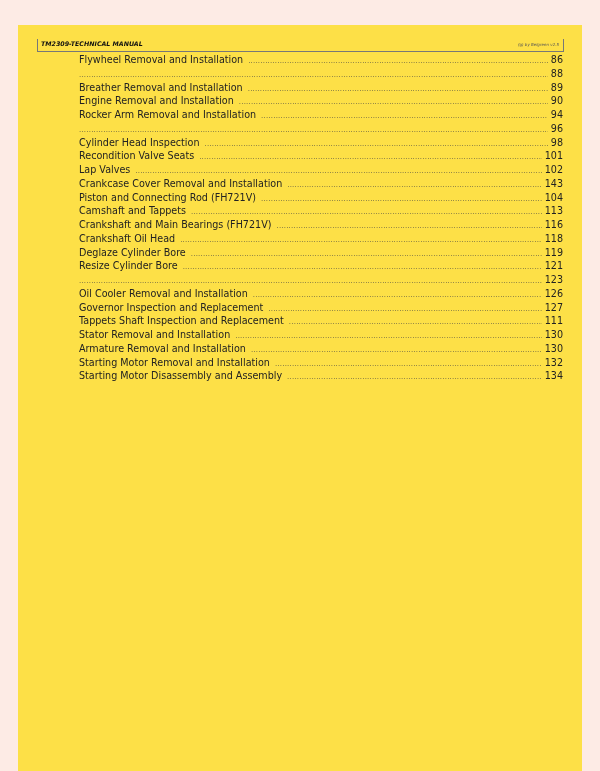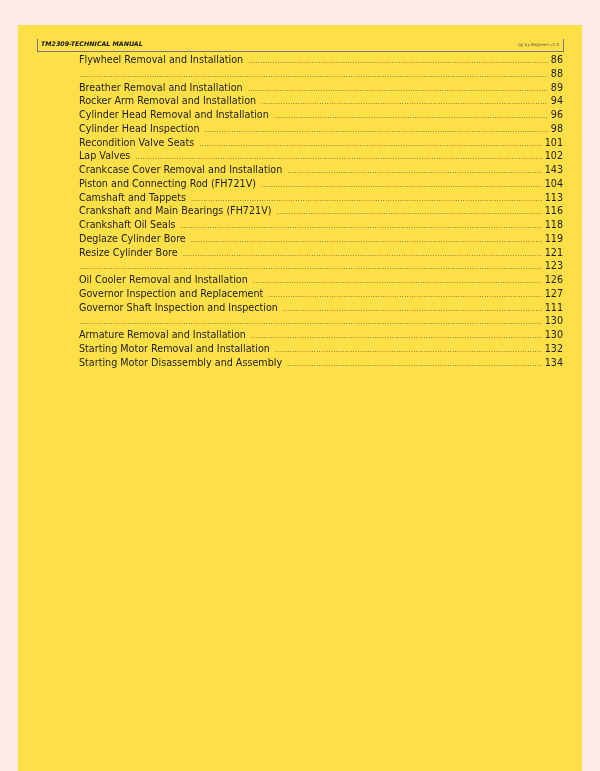--- a/index.html
+++ b/index.html
@@ -70,26 +70,30 @@
     <div class="toc-row">
         <span class="toc-dots"></span>
         <span class="toc-page">88</span>
       </div>
     <div class="toc-row">
         <span class="toc-title">Breather Removal and Installation</span>
         <span class="toc-dots"></span>
         <span class="toc-page">89</span>
       </div>
     <div class="toc-row">
+        <span class="toc-title">Engine Removal and Installation</span>
+        <span class="toc-dots"></span>
+        <span class="toc-page">90</span>
+      </div>
+    <div class="toc-row">
         <span class="toc-title">Rocker Arm Removal and Installation</span>
         <span class="toc-dots"></span>
         <span class="toc-page">94</span>
       </div>
     <div class="toc-row">
-        <span class="toc-title">Cylinder Head Removal and Installation</span>
         <span class="toc-dots"></span>
         <span class="toc-page">96</span>
       </div>
     <div class="toc-row">
         <span class="toc-title">Cylinder Head Inspection</span>
         <span class="toc-dots"></span>
         <span class="toc-page">98</span>
       </div>
     <div class="toc-row">
         <span class="toc-title">Recondition Valve Seats</span>
@@ -115,21 +119,21 @@
         <span class="toc-title">Camshaft and Tappets</span>
         <span class="toc-dots"></span>
         <span class="toc-page">113</span>
       </div>
     <div class="toc-row">
         <span class="toc-title">Crankshaft and Main Bearings (FH721V)</span>
         <span class="toc-dots"></span>
         <span class="toc-page">116</span>
       </div>
     <div class="toc-row">
-        <span class="toc-title">Crankshaft Oil Seals</span>
+        <span class="toc-title">Crankshaft Oil Head</span>
         <span class="toc-dots"></span>
         <span class="toc-page">118</span>
       </div>
     <div class="toc-row">
         <span class="toc-title">Deglaze Cylinder Bore</span>
         <span class="toc-dots"></span>
         <span class="toc-page">119</span>
       </div>
     <div class="toc-row">
         <span class="toc-title">Resize Cylinder Bore</span>
@@ -144,25 +148,26 @@
         <span class="toc-title">Oil Cooler Removal and Installation</span>
         <span class="toc-dots"></span>
         <span class="toc-page">126</span>
       </div>
     <div class="toc-row">
         <span class="toc-title">Governor Inspection and Replacement</span>
         <span class="toc-dots"></span>
         <span class="toc-page">127</span>
       </div>
     <div class="toc-row">
-        <span class="toc-title">Governor Shaft Inspection and Inspection</span>
+        <span class="toc-title">Tappets Shaft Inspection and Replacement</span>
         <span class="toc-dots"></span>
         <span class="toc-page">111</span>
       </div>
     <div class="toc-row">
+        <span class="toc-title">Stator Removal and Installation</span>
         <span class="toc-dots"></span>
         <span class="toc-page">130</span>
       </div>
     <div class="toc-row">
         <span class="toc-title">Armature Removal and Installation</span>
         <span class="toc-dots"></span>
         <span class="toc-page">130</span>
       </div>
     <div class="toc-row">
         <span class="toc-title">Starting Motor Removal and Installation</span>

